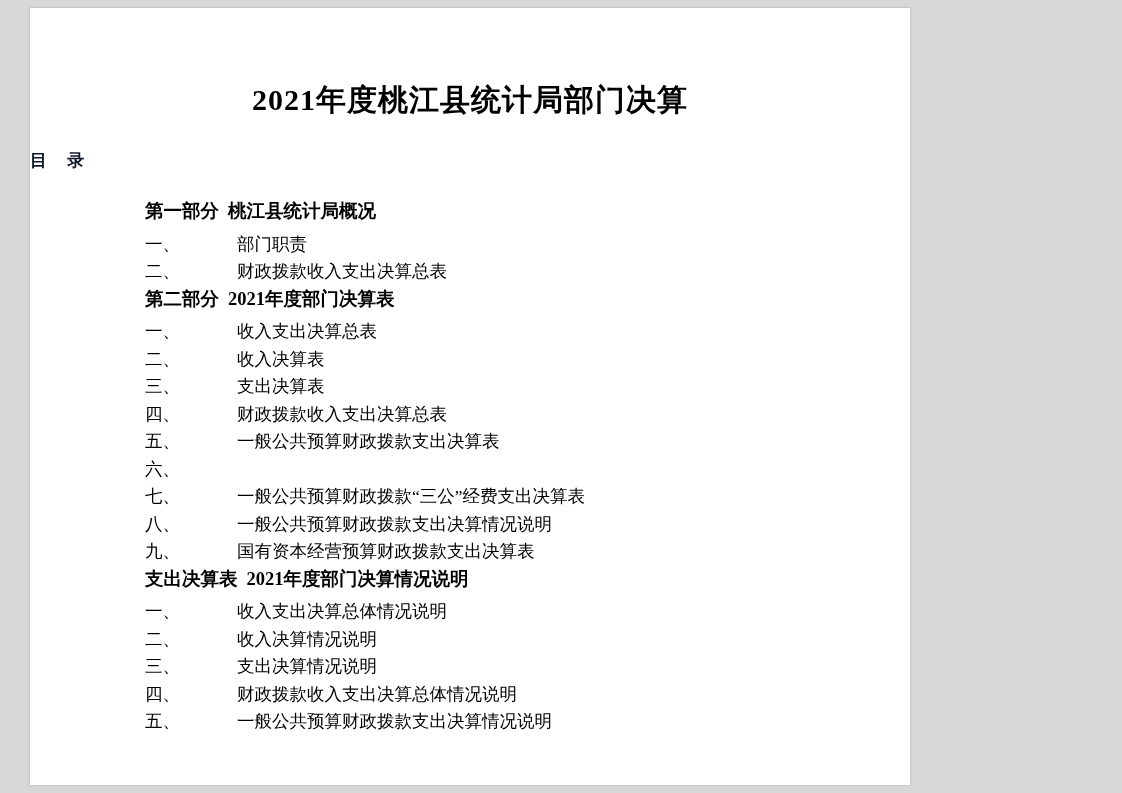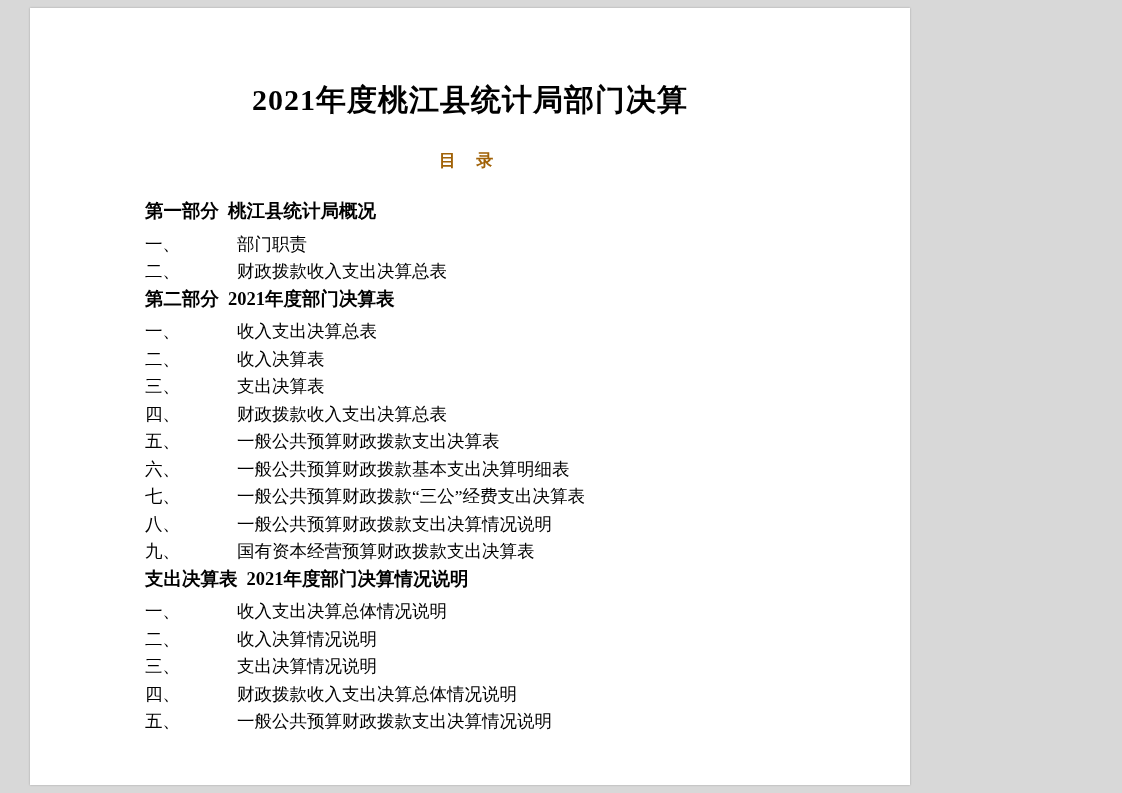--- a/index.html
+++ b/index.html
@@ -25,26 +25,26 @@
   .doc-title {
     text-align: center;
     font-family: "Liberation Serif", serif;
     font-weight: bold;
     font-size: 30px;
     letter-spacing: 1px;
     color: #000;
     margin-top: 72px;
   }
   .toc-label {
-    text-align: center;
+    text-align: left;
     font-family: "Liberation Serif", serif;
     font-weight: bold;
     font-size: 17px;
     letter-spacing: 8px;
-    color: #a16207;
+    color: #0f172a;
     margin-top: 28px;
   }
   .toc {
     margin-top: 26px;
     padding-left: 115px;
     padding-right: 60px;
   }
   .part-heading {
     font-family: "Liberation Serif", serif;
     font-weight: bold;
@@ -114,21 +114,20 @@
     <div class="entry">
       <span class="num">四、</span>
       <span class="text">财政拨款收入支出决算总表</span>
     </div>
     <div class="entry">
       <span class="num">五、</span>
       <span class="text">一般公共预算财政拨款支出决算表</span>
     </div>
     <div class="entry">
       <span class="num">六、</span>
-      <span class="text">一般公共预算财政拨款基本支出决算明细表</span>
     </div>
     <div class="entry">
       <span class="num">七、</span>
       <span class="text">一般公共预算财政拨款“三公”经费支出决算表</span>
     </div>
     <div class="entry">
       <span class="num">八、</span>
       <span class="text">一般公共预算财政拨款支出决算情况说明</span>
     </div>
     <div class="entry">

